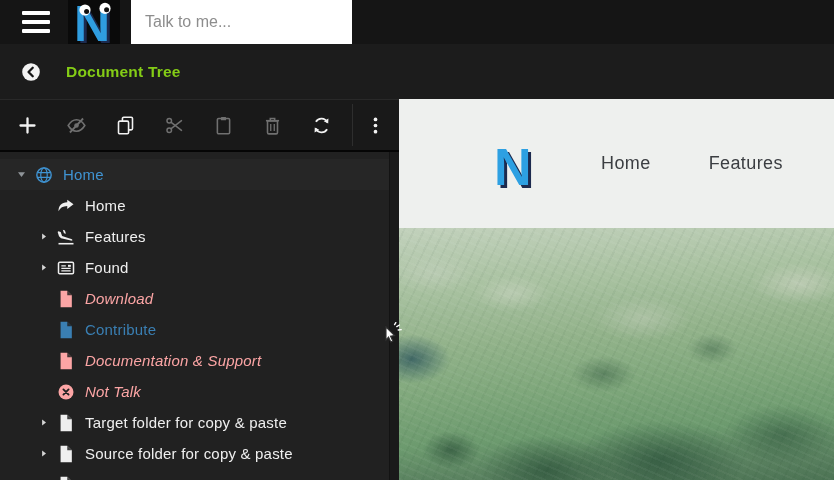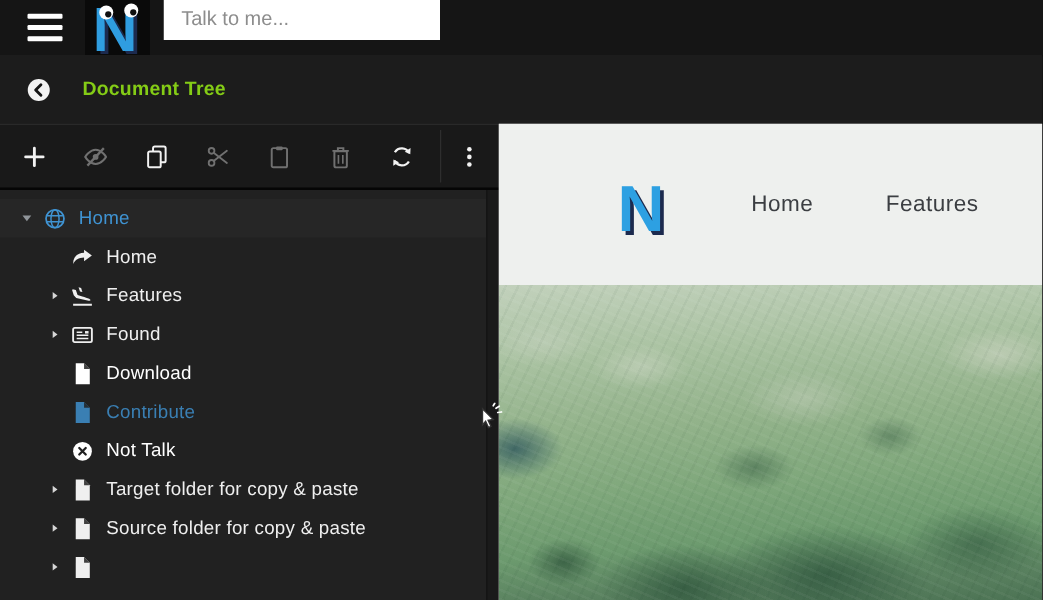--- a/index.html
+++ b/index.html
@@ -8,21 +8,21 @@
   svg{display:block}
   button{font-family:inherit;cursor:pointer}
 
   
   .topbar{position:absolute;left:0;top:0;width:834px;height:44px;background:#151515;border-bottom:1px solid #000;}
   .hamburger{position:absolute;left:14px;top:6px;width:44px;height:32px;background:none;border:none;
              display:flex;align-items:center;justify-content:center;}
   .h-icon{display:flex;flex-direction:column;gap:5px;width:28px;}
   .h-icon i{display:block;height:4px;background:#fff;border-radius:1px;}
   .mascot{position:absolute;left:68px;top:0;width:52px;height:44px;background:#0a0a0a;overflow:hidden;}
-  .searchbox{position:absolute;left:131px;top:0;width:221px;height:32px;background:#be185d;}
+  .searchbox{position:absolute;left:131px;top:0;width:221px;height:44px;background:#be185d;}
   .searchbox input{width:100%;height:100%;border:none;outline:none;box-sizing:border-box;
                    padding:0 14px;font-size:16px;color:#444;background:#fff;font-family:inherit;}
   .searchbox input::placeholder{color:#8d8d8d;}
 
   
   .band{position:absolute;left:0;top:44px;width:834px;height:55px;background:#1c1c1c;}
   .back-btn{position:absolute;left:20px;top:17px;width:22px;height:22px;padding:0;background:none;border:none;}
   .back-btn svg{width:22px;height:22px;}
   .panel-title{position:absolute;left:66px;top:0;height:55px;display:flex;align-items:center;
                font-size:15.5px;font-weight:bold;color:#84cc16;letter-spacing:.2px;}
@@ -47,21 +47,21 @@
   .tree-row .caret{width:18px;height:18px;flex:0 0 18px;display:flex;align-items:center;justify-content:center;}
   .tree-row .caret svg{width:11px;height:11px;color:#d6d6d6;}
   .tree-row .node-icon{width:20px;height:20px;margin:0 9px 0 4px;flex:0 0 20px;}
   .tree-row .node-icon svg{width:20px;height:20px;}
   .tree-row .node-label{white-space:nowrap;letter-spacing:.2px;}
   .depth-0{padding-left:12px;}
   .depth-1{padding-left:34px;}
   .depth-0 .caret svg{width:13px;height:13px;color:#8f9499;}
   .state-normal{color:#efefef;}
   .state-active{color:#3f93d2;background:#262626;}
-  .state-dimmed{color:#ffffff;}
+  .state-dimmed{color:#fca5a5;font-style:italic;}
   .state-dimmed-active{color:#3a7fb3;}
 
   
   .preview{position:absolute;left:399px;top:99px;width:435px;height:381px;background:#eef0ee;overflow:hidden;}
   .site-header{position:absolute;left:0;top:0;width:435px;height:129px;background:#eef0ee;}
   .site-logo{position:absolute;left:93px;top:44px;width:40px;height:48px;}
   .site-nav{position:absolute;left:202px;top:0;height:129px;display:flex;align-items:center;gap:58px;}
   .nav-item{font-size:18px;color:#3b3e42;letter-spacing:.4px;text-decoration:none;}
   .hero{position:absolute;left:0;top:129px;width:435px;height:252px;
     background:
@@ -329,20 +329,33 @@
     <span class="node-label">Contribute</span>
   </div>
       <div class="tree-row depth-1 state-dimmed">
     <span class="caret" style="visibility: hidden;">
           <svg>
             <use href="#i-caret-right"></use>
           </svg>
         </span>
     <span class="node-icon">
           <svg>
+            <use href="#i-file"></use>
+          </svg>
+        </span>
+    <span class="node-label">Documentation &amp; Support</span>
+  </div>
+      <div class="tree-row depth-1 state-dimmed">
+    <span class="caret" style="visibility: hidden;">
+          <svg>
+            <use href="#i-caret-right"></use>
+          </svg>
+        </span>
+    <span class="node-icon">
+          <svg>
             <use href="#i-circle-x"></use>
           </svg>
         </span>
     <span class="node-label">Not Talk</span>
   </div>
       <div class="tree-row depth-1 state-normal">
     <span class="caret">
           <svg>
             <use href="#i-caret-right"></use>
           </svg>

